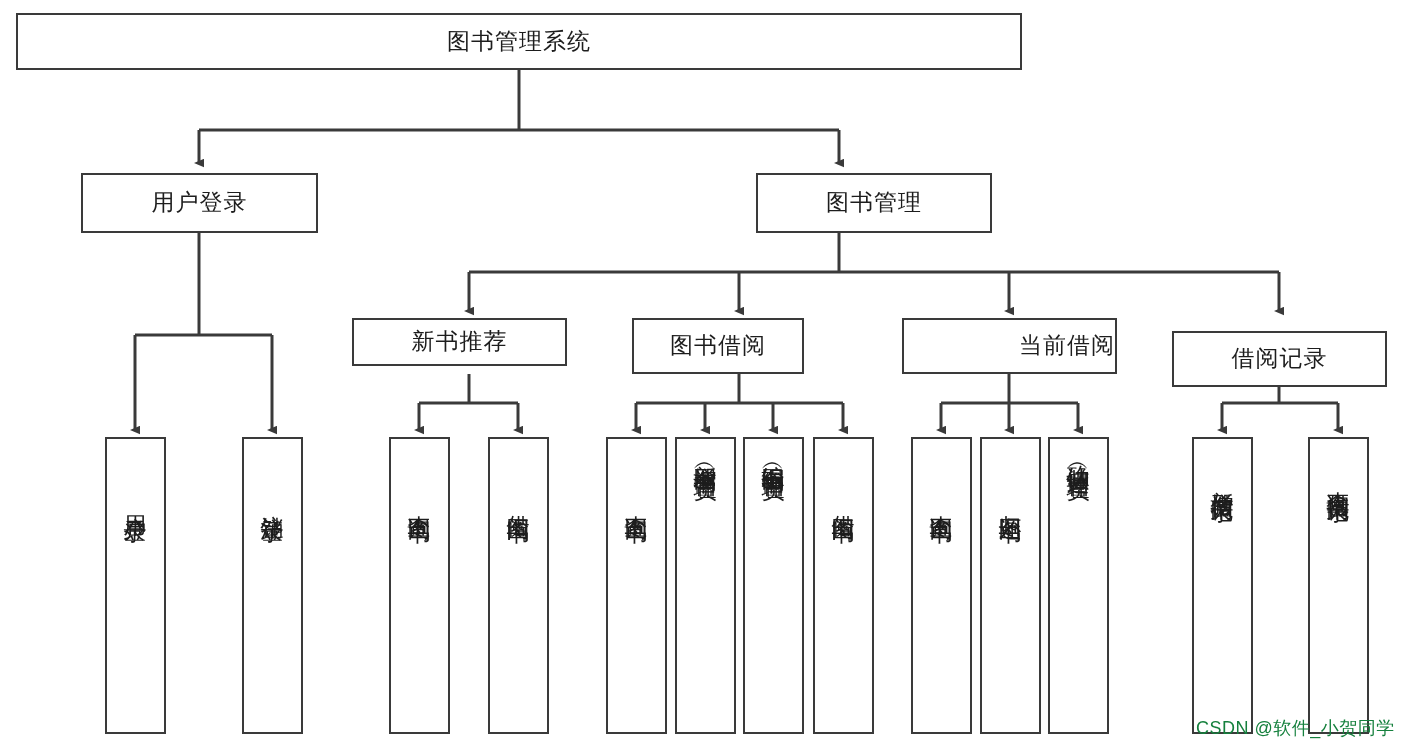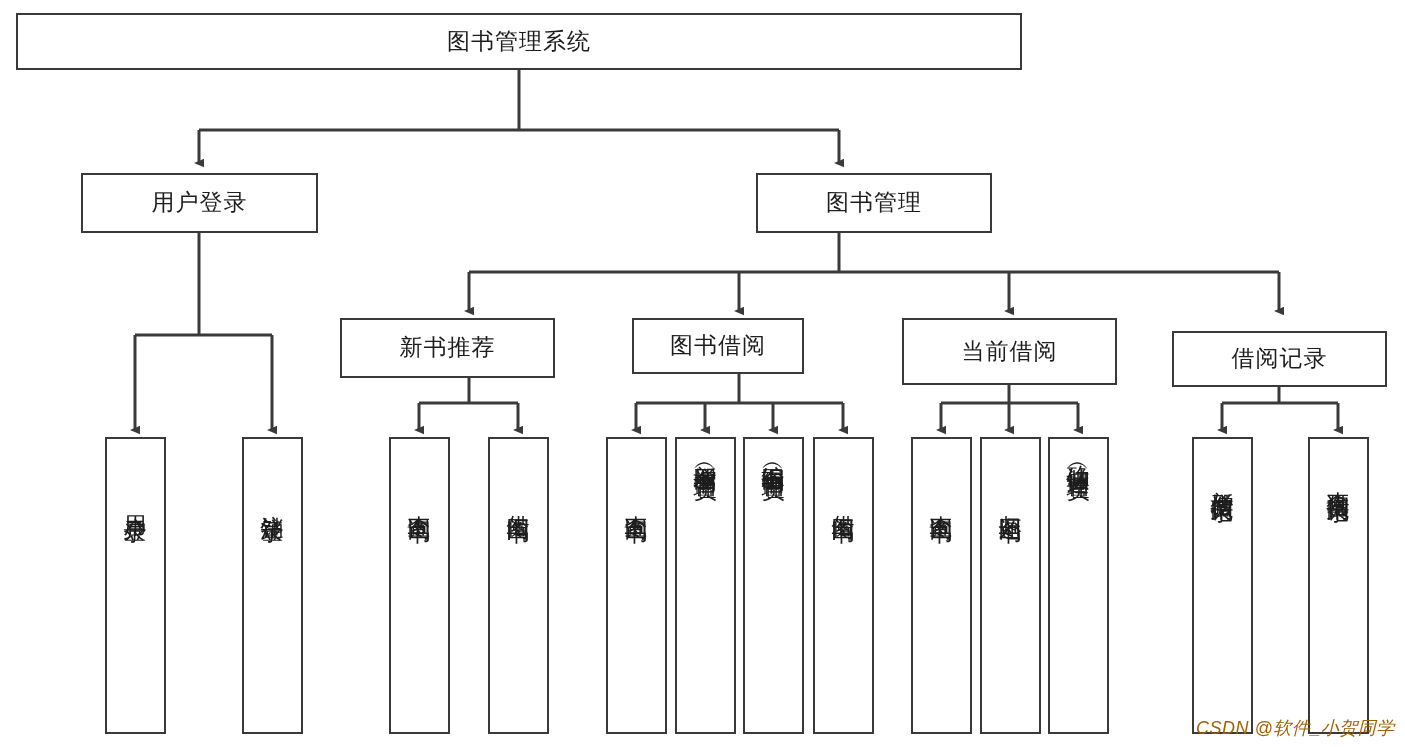--- a/index.html
+++ b/index.html
@@ -53,24 +53,23 @@
     line-height: 1.22;
     letter-spacing: 2px;
     white-space: nowrap;
   }
   .node-root {
     font-size: 24px;
   }
   .watermark {
     position: absolute;
     font-size: 18px;
-    color: #a16207;
+    color: #15803d;
     white-space: nowrap;
     letter-spacing: 0.5px;
-    font-style: italic;
   }
 </style>
 </head>
 <body>
 
 <div id="diagram-root">
 
   <svg id="edges-layer" viewBox="0 0 1405 747">
     <defs>
       <marker id="arrowhead" markerWidth="10" markerHeight="10" refX="4.2" refY="5" orient="auto" markerUnits="userSpaceOnUse">
@@ -125,27 +124,27 @@
     <span>图书管理系统</span>
   </div>
 
   <div class="node horizontal" style="left:81px; top:173px; width:237px; height:60px;">
     <span>用户登录</span>
   </div>
   <div class="node horizontal" style="left:712px; top:173px; width:236px; height:60px;margin-left:44px;">
     <span>图书管理</span>
   </div>
 
-  <div class="node horizontal" style="left:340px; top:318px; width:215px; height:60px;">
+  <div class="node horizontal" style="left:352px; top:318px; width:215px; height:48px;">
     <span>新书推荐</span>
   </div>
   <div class="node horizontal" style="left:632px; top:318px; width:172px; height:56px;">
     <span>图书借阅</span>
   </div>
-  <div class="node horizontal" style="left:902px; top:318px; width:215px; height:67px;">
+  <div class="node horizontal" style="left:902px; top:318px; width:215px; height:56px;justify-content:flex-end;">
     <span>当前借阅</span>
   </div>
   <div class="node horizontal" style="left:1172px; top:318px; width:215px; height:56px;margin-top:13px;">
     <span>借阅记录</span>
   </div>
 
   <div class="node vertical" style="left:105px; top:437px; width:61px; height:297px; padding-top:58px;">
     <span class="vlabel">用户登录</span>
   </div>
   <div class="node vertical" style="left:242px; top:437px; width:61px; height:297px; padding-top:58px;">

